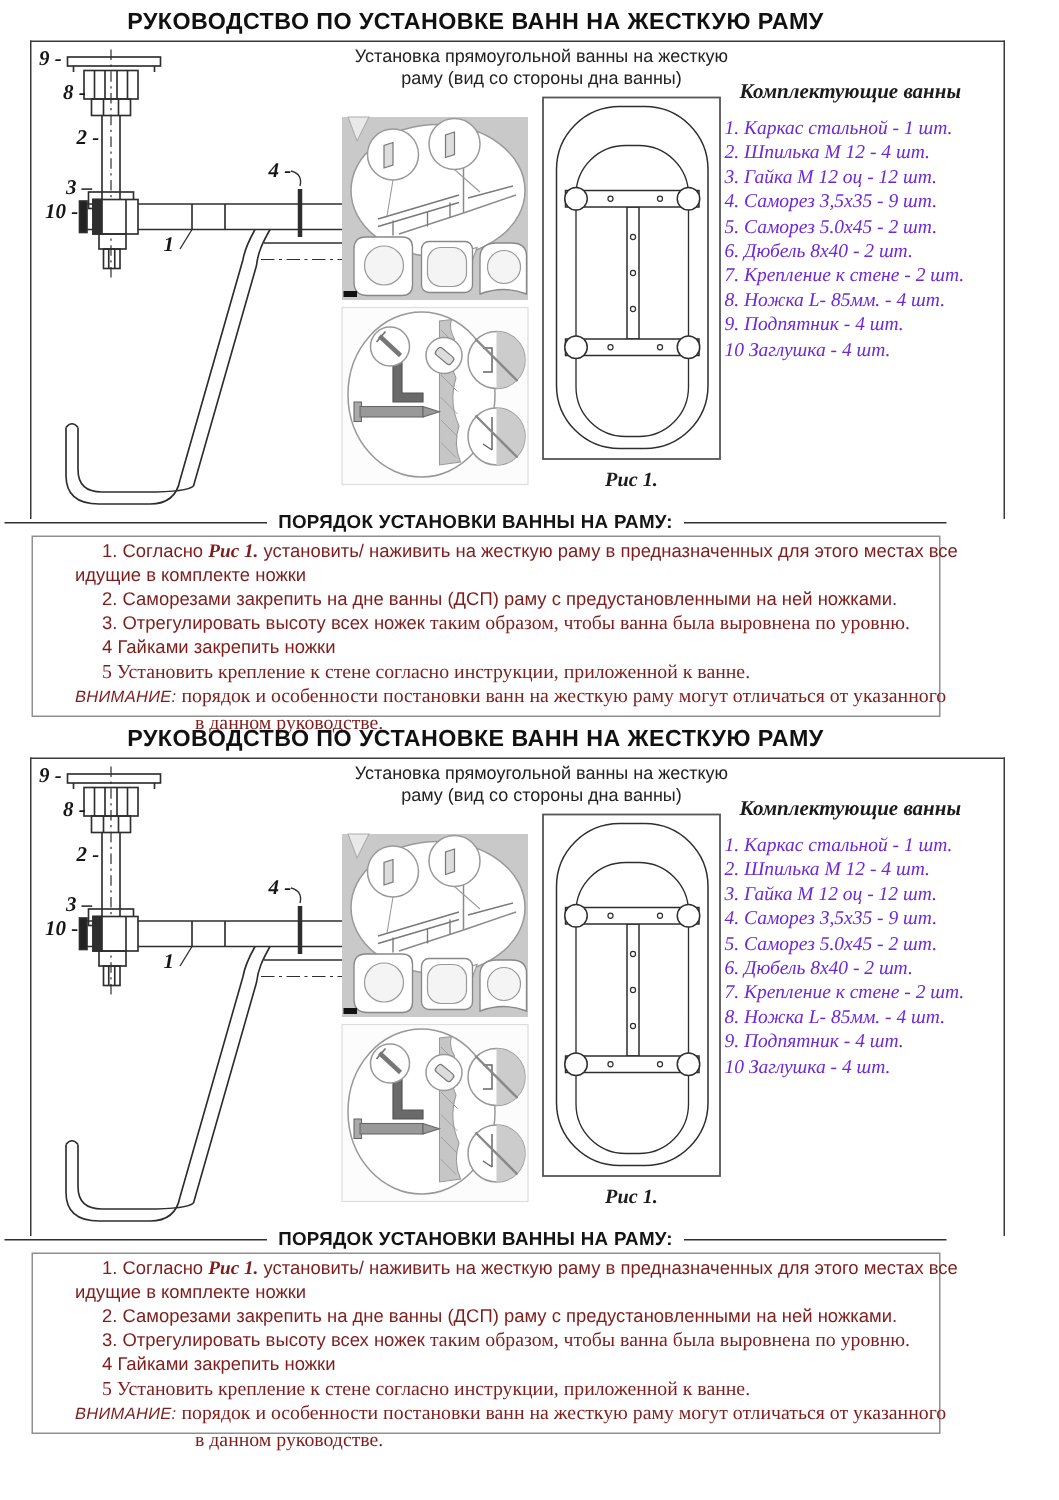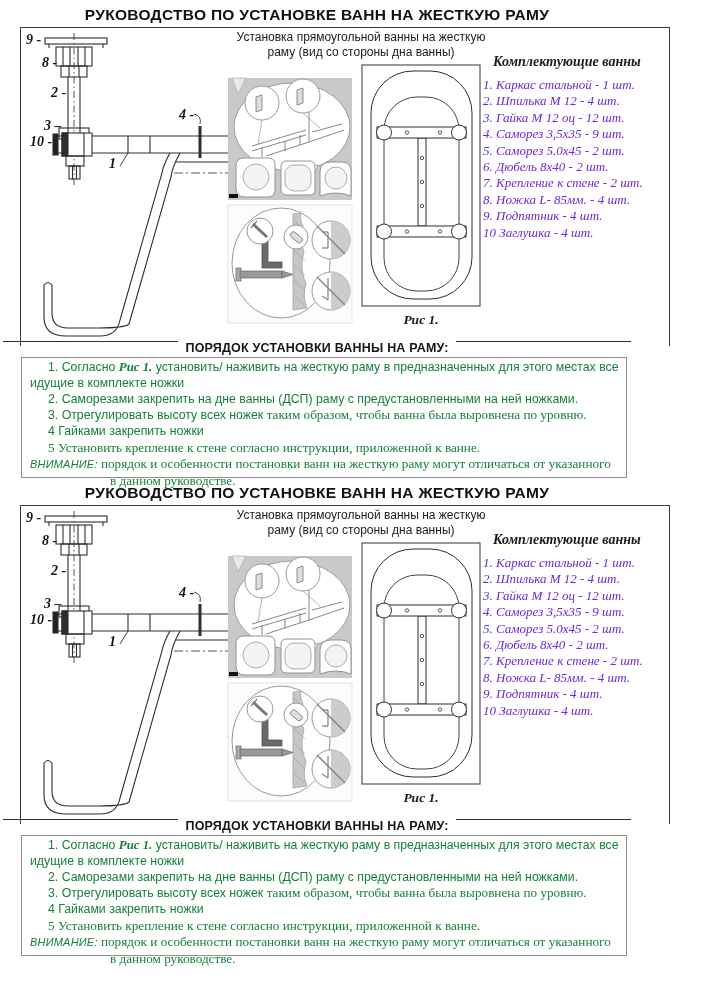--- a/index.html
+++ b/index.html
@@ -36,27 +36,27 @@
   }
   .parts{position:absolute;left:462px;top:15px;width:192px;margin-top:11px;}
   .parts-title{
     font-family:"Liberation Serif",serif;font-style:italic;font-weight:700;
     font-size:14px;margin:0 0 7px 10px;white-space:nowrap;
   }
   .parts-item{
     font-family:"Liberation Serif",serif;font-style:italic;font-size:13px;
     line-height:16.4px;white-space:nowrap;color:#6d28d9;
   }
-  .divider{position:absolute;left:3px;right:3px;top:341px;display:flex;}
+  .divider{position:absolute;left:3px;right:3px;top:341px;display:flex;align-items:center;}
   .dl{flex:1;border-top:1.5px solid #2f2f2f;height:0;}
   .divider-text{padding:0 7px;font-size:12.5px;font-weight:600;letter-spacing:.2px;color:#141414;white-space:nowrap;}
   .pbox{
     position:absolute;left:21px;right:7px;top:357px;height:119px;
     border:1.3px solid #8f8f8f;box-sizing:content-box;
-    font-size:12.3px;color:#15803d;overflow:visible;
+    font-size:12.3px;color:#7f1d1d;overflow:visible;padding-left:20px;
   }
   .pbox p{margin:0;line-height:15.8px;white-space:nowrap;}
   .pbox p:first-child{padding-top:2px;}
   .ind{padding-left:26px;} .small-ind{padding-left:8px;} .warn2{padding-left:88px;}
   .script{font-family:"Liberation Serif",serif;font-size:13.2px;}
   .figref{font-family:"Liberation Serif",serif;font-style:italic;font-weight:600;font-size:12.8px;}
   .warnlabel{font-style:italic;font-size:11px;letter-spacing:.2px;}
 </style>
 </head>
 <body>

